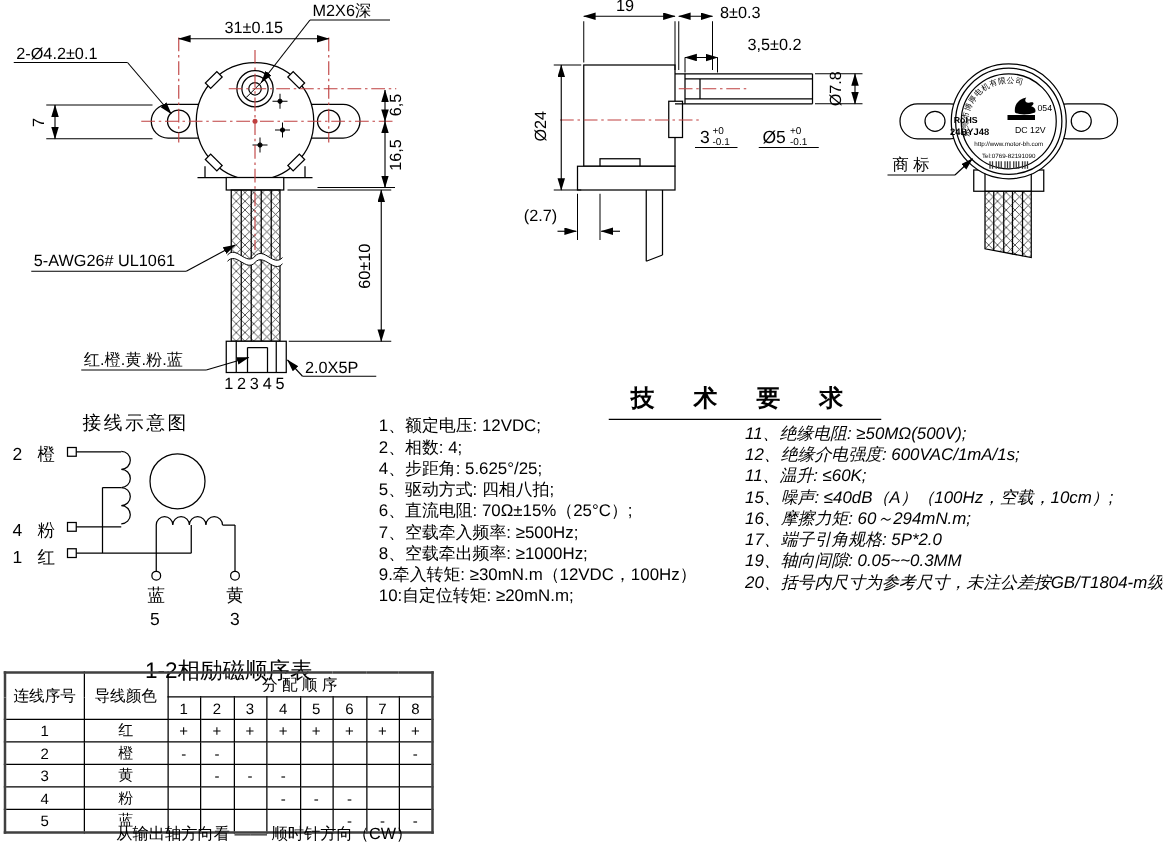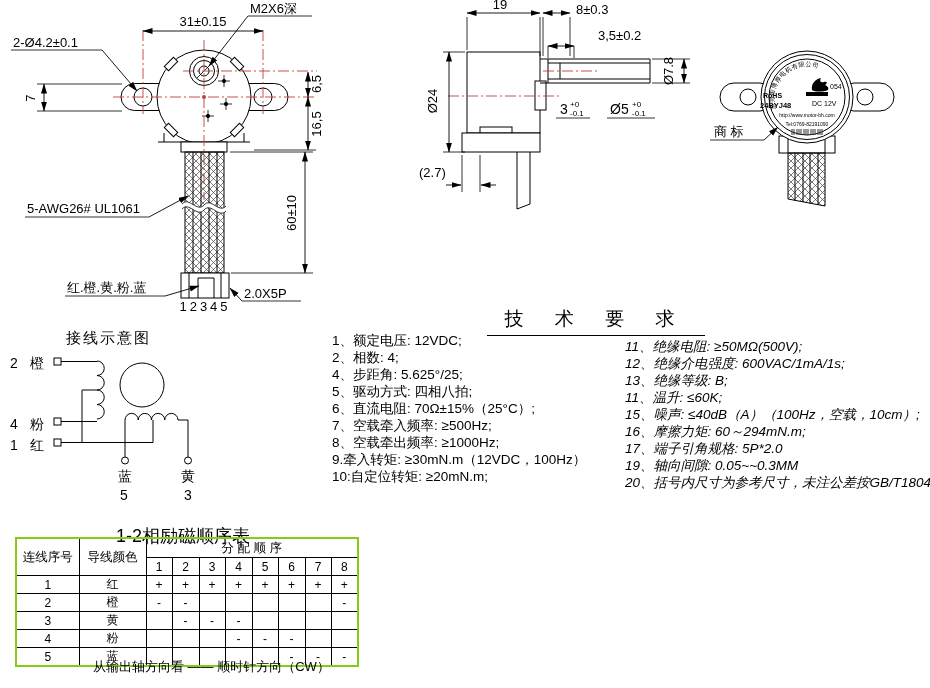--- a/index.html
+++ b/index.html
@@ -13,28 +13,28 @@
   .ln{stroke:#000;stroke-width:1;fill:none;}
   .thin{stroke:#000;stroke-width:0.8;fill:none;}
   .cl{stroke:#bf4040;stroke-width:0.9;fill:none;stroke-dasharray:11 3 2 3;}
   .dimline{stroke:#000;stroke-width:0.9;fill:none;marker-start:url(#ar);marker-end:url(#ar);}
   .leader{stroke:#000;stroke-width:0.9;fill:none;marker-end:url(#ar);}
   .ext{stroke:#000;stroke-width:0.8;fill:none;}
   .hatchfill{fill:url(#hatch);stroke:#000;stroke-width:1;}
 
   .abs{position:absolute;}
   .tech-title{left:487px;top:306px;width:218px;text-align:center;font-size:19px;
-              font-weight:normal;letter-spacing:13px;border-bottom:1.5px solid #000;
+              font-weight:bold;letter-spacing:13px;border-bottom:1.5px solid #000;
               padding-bottom:3px;white-space:nowrap;}
-  .req-col{font-size:13.5px;line-height:17px;white-space:nowrap;margin-left:29px;}
+  .req-col{font-size:13.5px;line-height:17px;white-space:nowrap;}
   .req-left{left:303px;top:332px;width:300px;}
   .req-right{left:596px;top:338px;width:334px;font-style:italic;}
   .table-caption{left:116px;top:524px;font-size:18px;white-space:nowrap;}
-  .seq-table{left:15px;top:537px;border-collapse:collapse;table-layout:fixed;
-             font-size:12px;border:2px solid #84cc16;}
+  .seq-table{left:3px;top:537px;border-collapse:collapse;table-layout:fixed;
+             font-size:12px;border:2px solid #404040;}
   .seq-table td{border:1px solid #000;text-align:center;padding:0;height:16px;
                 overflow:hidden;white-space:nowrap;}
   .seq-table td.hdr{font-size:12.5px;}
   .seq-table tr.h1 td{height:18px;}
   .seq-table tr.h2 td{height:17px;}
   .footnote{left:93px;top:658px;font-size:13px;white-space:nowrap;}
 </style>
 </head>
 <body>
 
@@ -265,21 +265,20 @@
       <div class="req-line">5、驱动方式: 四相八拍;</div>
       <div class="req-line">6、直流电阻: 70Ω±15%（25°C）;</div>
       <div class="req-line">7、空载牵入频率: ≥500Hz;</div>
       <div class="req-line">8、空载牵出频率: ≥1000Hz;</div>
       <div class="req-line">9.牵入转矩: ≥30mN.m（12VDC，100Hz）</div>
       <div class="req-line">10:自定位转矩: ≥20mN.m;</div>
     </div>
 <div class="abs req-col req-right">
       <div class="req-line">11、绝缘电阻: ≥50MΩ(500V);</div>
       <div class="req-line">12、绝缘介电强度: 600VAC/1mA/1s;</div>
-      <div class="req-line">13、绝缘等级: B;</div>
       <div class="req-line">11、温升: ≤60K;</div>
       <div class="req-line">15、噪声: ≤40dB（A）（100Hz，空载，10cm）;</div>
       <div class="req-line">16、摩擦力矩: 60～294mN.m;</div>
       <div class="req-line">17、端子引角规格: 5P*2.0</div>
       <div class="req-line">19、轴向间隙: 0.05~~0.3MM</div>
       <div class="req-line">20、括号内尺寸为参考尺寸，未注公差按GB/T1804-m级。</div>
     </div>
 
 <div class="abs table-caption">1-2相励磁顺序表</div>
 

